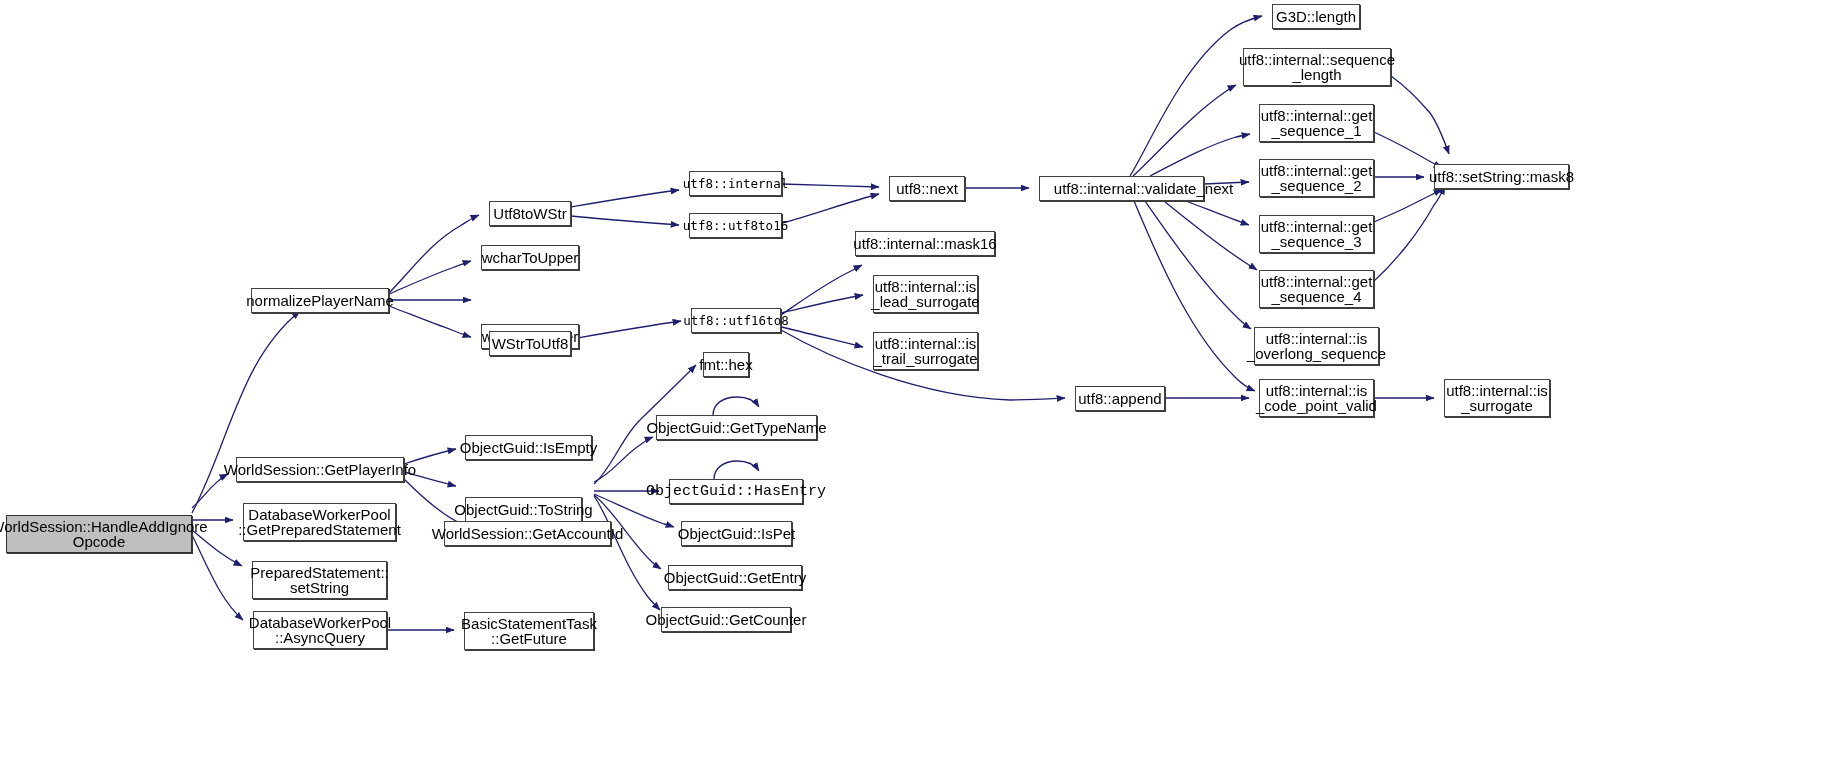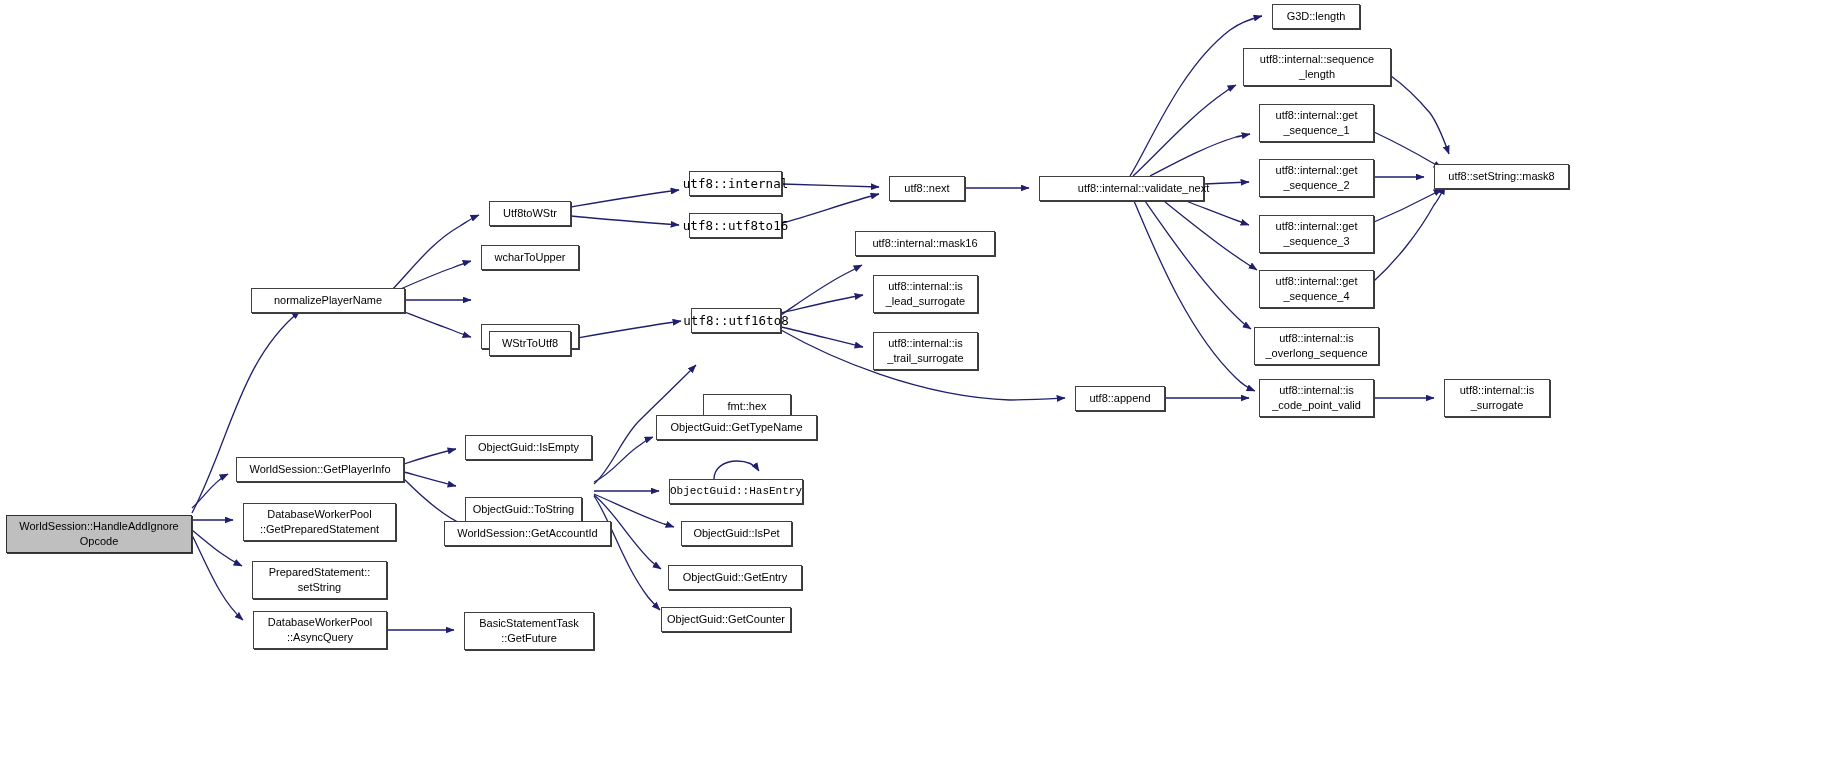--- a/index.html
+++ b/index.html
@@ -10,21 +10,21 @@
     font-family:"Liberation Sans", sans-serif;
     overflow:hidden;
   }
   #edges{position:absolute;left:0;top:0;width:1847px;height:769px;}
   .node{
     position:absolute;
     box-sizing:border-box;
     border:1px solid #404040;
     background:#ffffff;
     color:#000000;
-    font-size:11px;
+    font-size:15px;
     line-height:15.5px;
     display:flex;
     align-items:center;
     justify-content:center;
     text-align:center;
     white-space:pre;
     letter-spacing:0px;
     box-shadow:1px 1px 0 0 #3a3a3a;
   }
   .node.root{
@@ -91,41 +91,41 @@
         <path d="M 594 495 C 614 511, 630 541, 652 562 C 655 565, 658 567, 661 569" stroke="#1f1f6e" fill="none" stroke-width="1.3" marker-end="url(#arrow)"></path>
         <path d="M 594 496 C 610 519, 623 564, 648 597 C 652 602, 656 606, 660 610" stroke="#1f1f6e" fill="none" stroke-width="1.3" marker-end="url(#arrow)"></path>
         <path d="M 387 630 L 454 630" stroke="#1f1f6e" fill="none" stroke-width="1.3" marker-end="url(#arrow)"></path>
         <path d="M 713 415 C 713 404, 723 397, 737 397 C 747 397, 755 401, 759 407" stroke="#1f1f6e" fill="none" stroke-width="1.3" marker-end="url(#arrow)"></path>
         <path d="M 714 479 C 714 468, 724 461, 737 461 C 747 461, 755 465, 759 471" stroke="#1f1f6e" fill="none" stroke-width="1.3" marker-end="url(#arrow)"></path>
       </g>
   </svg>
   <div id="node-layer">
       <div class="node root" title="WorldSession::HandleAddIgnoreOpcode" style="left: 6px; top: 515px; width: 186px; height: 38px;"><span>WorldSession::HandleAddIgnore
 Opcode</span></div>
-      <div class="node" title="normalizePlayerName" style="left: 251px; top: 288px; width: 154px; height: 25px;"><span>normalizePlayerName</span></div>
+      <div class="node" title="normalizePlayerName" style="left: 251px; top: 288px; width: 138px; height: 25px;"><span>normalizePlayerName</span></div>
       <div class="node" title="WorldSession::GetPlayerInfo" style="left: 236px; top: 457px; width: 168px; height: 25px;"><span>WorldSession::GetPlayerInfo</span></div>
       <div class="node" title="DatabaseWorkerPool::GetPreparedStatement" style="left: 243px; top: 503px; width: 153px; height: 38px;"><span>DatabaseWorkerPool
 ::GetPreparedStatement</span></div>
       <div class="node" title="PreparedStatement::setString" style="left: 252px; top: 561px; width: 135px; height: 38px;"><span>PreparedStatement::
 setString</span></div>
       <div class="node" title="DatabaseWorkerPool::AsyncQuery" style="left: 253px; top: 611px; width: 134px; height: 38px;"><span>DatabaseWorkerPool
 ::AsyncQuery</span></div>
       <div class="node" title="Utf8toWStr" style="left: 489px; top: 201px; width: 82px; height: 25px;"><span>Utf8toWStr</span></div>
       <div class="node" title="wcharToUpper" style="left: 481px; top: 245px; width: 98px; height: 25px;"><span>wcharToUpper</span></div>
       <div class="node" title="wcharToLower" style="left: 481px; top: 288px; width: 98px; height: 25px; margin-top: 36px;"><span>wcharToLower</span></div>
       <div class="node" title="WStrToUtf8" style="left: 489px; top: 331px; width: 82px; height: 25px;"><span>WStrToUtf8</span></div>
       <div class="node" title="BasicStatementTask::GetFuture" style="left: 464px; top: 612px; width: 130px; height: 38px;"><span>BasicStatementTask
 ::GetFuture</span></div>
       <div class="node" title="ObjectGuid::IsEmpty" style="left: 465px; top: 435px; width: 127px; height: 25px;"><span>ObjectGuid::IsEmpty</span></div>
       <div class="node" title="ObjectGuid::ToString" style="left: 465px; top: 497px; width: 117px; height: 25px;"><span>ObjectGuid::ToString</span></div>
       <div class="node" title="WorldSession::GetAccountId" style="left: 444px; top: 521px; width: 167px; height: 25px;"><span>WorldSession::GetAccountId</span></div>
       <div class="node mono" title="utf8::distance" style="left: 689px; top: 171px; width: 93px; height: 25px;"><span>utf8::internal</span></div>
       <div class="node mono" title="utf8::utf8to16" style="left: 689px; top: 213px; width: 93px; height: 25px;"><span>utf8::utf8to16</span></div>
       <div class="node mono" title="utf8::utf16to8" style="left: 691px; top: 308px; width: 90px; height: 25px;"><span>utf8::utf16to8</span></div>
-      <div class="node" title="fmt::hex" style="left: 703px; top: 352px; width: 88px; height: 25px; margin-top: 42px;"><span>fmt::hex</span></div>
+      <div class="node" title="fmt::hex" style="left: 703px; top: 352px; width: 46px; height: 25px;"><span>fmt::hex</span></div>
       <div class="node" title="ObjectGuid::GetTypeName" style="left: 656px; top: 415px; width: 161px; height: 25px;"><span>ObjectGuid::GetTypeName</span></div>
       <div class="node" title="ObjectGuid::HasEntry" style="left: 669px; top: 479px; width: 134px; height: 25px; font-family: Liberation Mono, monospace;"><span>ObjectGuid::HasEntry</span></div>
       <div class="node" title="ObjectGuid::IsPet" style="left: 681px; top: 521px; width: 111px; height: 25px;"><span>ObjectGuid::IsPet</span></div>
       <div class="node" title="ObjectGuid::GetEntry" style="left: 668px; top: 565px; width: 134px; height: 25px;"><span>ObjectGuid::GetEntry</span></div>
       <div class="node" title="ObjectGuid::GetCounter" style="left: 661px; top: 607px; width: 130px; height: 25px;"><span>ObjectGuid::GetCounter</span></div>
       <div class="node" title="utf8::next" style="left: 889px; top: 176px; width: 76px; height: 25px;"><span>utf8::next</span></div>
       <div class="node" title="utf8::internal::mask16" style="left: 855px; top: 231px; width: 140px; height: 25px;"><span>utf8::internal::mask16</span></div>
       <div class="node" title="utf8::internal::is_lead_surrogate" style="left: 873px; top: 275px; width: 105px; height: 38px;"><span>utf8::internal::is
 _lead_surrogate</span></div>
       <div class="node" title="utf8::internal::is_trail_surrogate" style="left: 873px; top: 332px; width: 105px; height: 38px;"><span>utf8::internal::is

